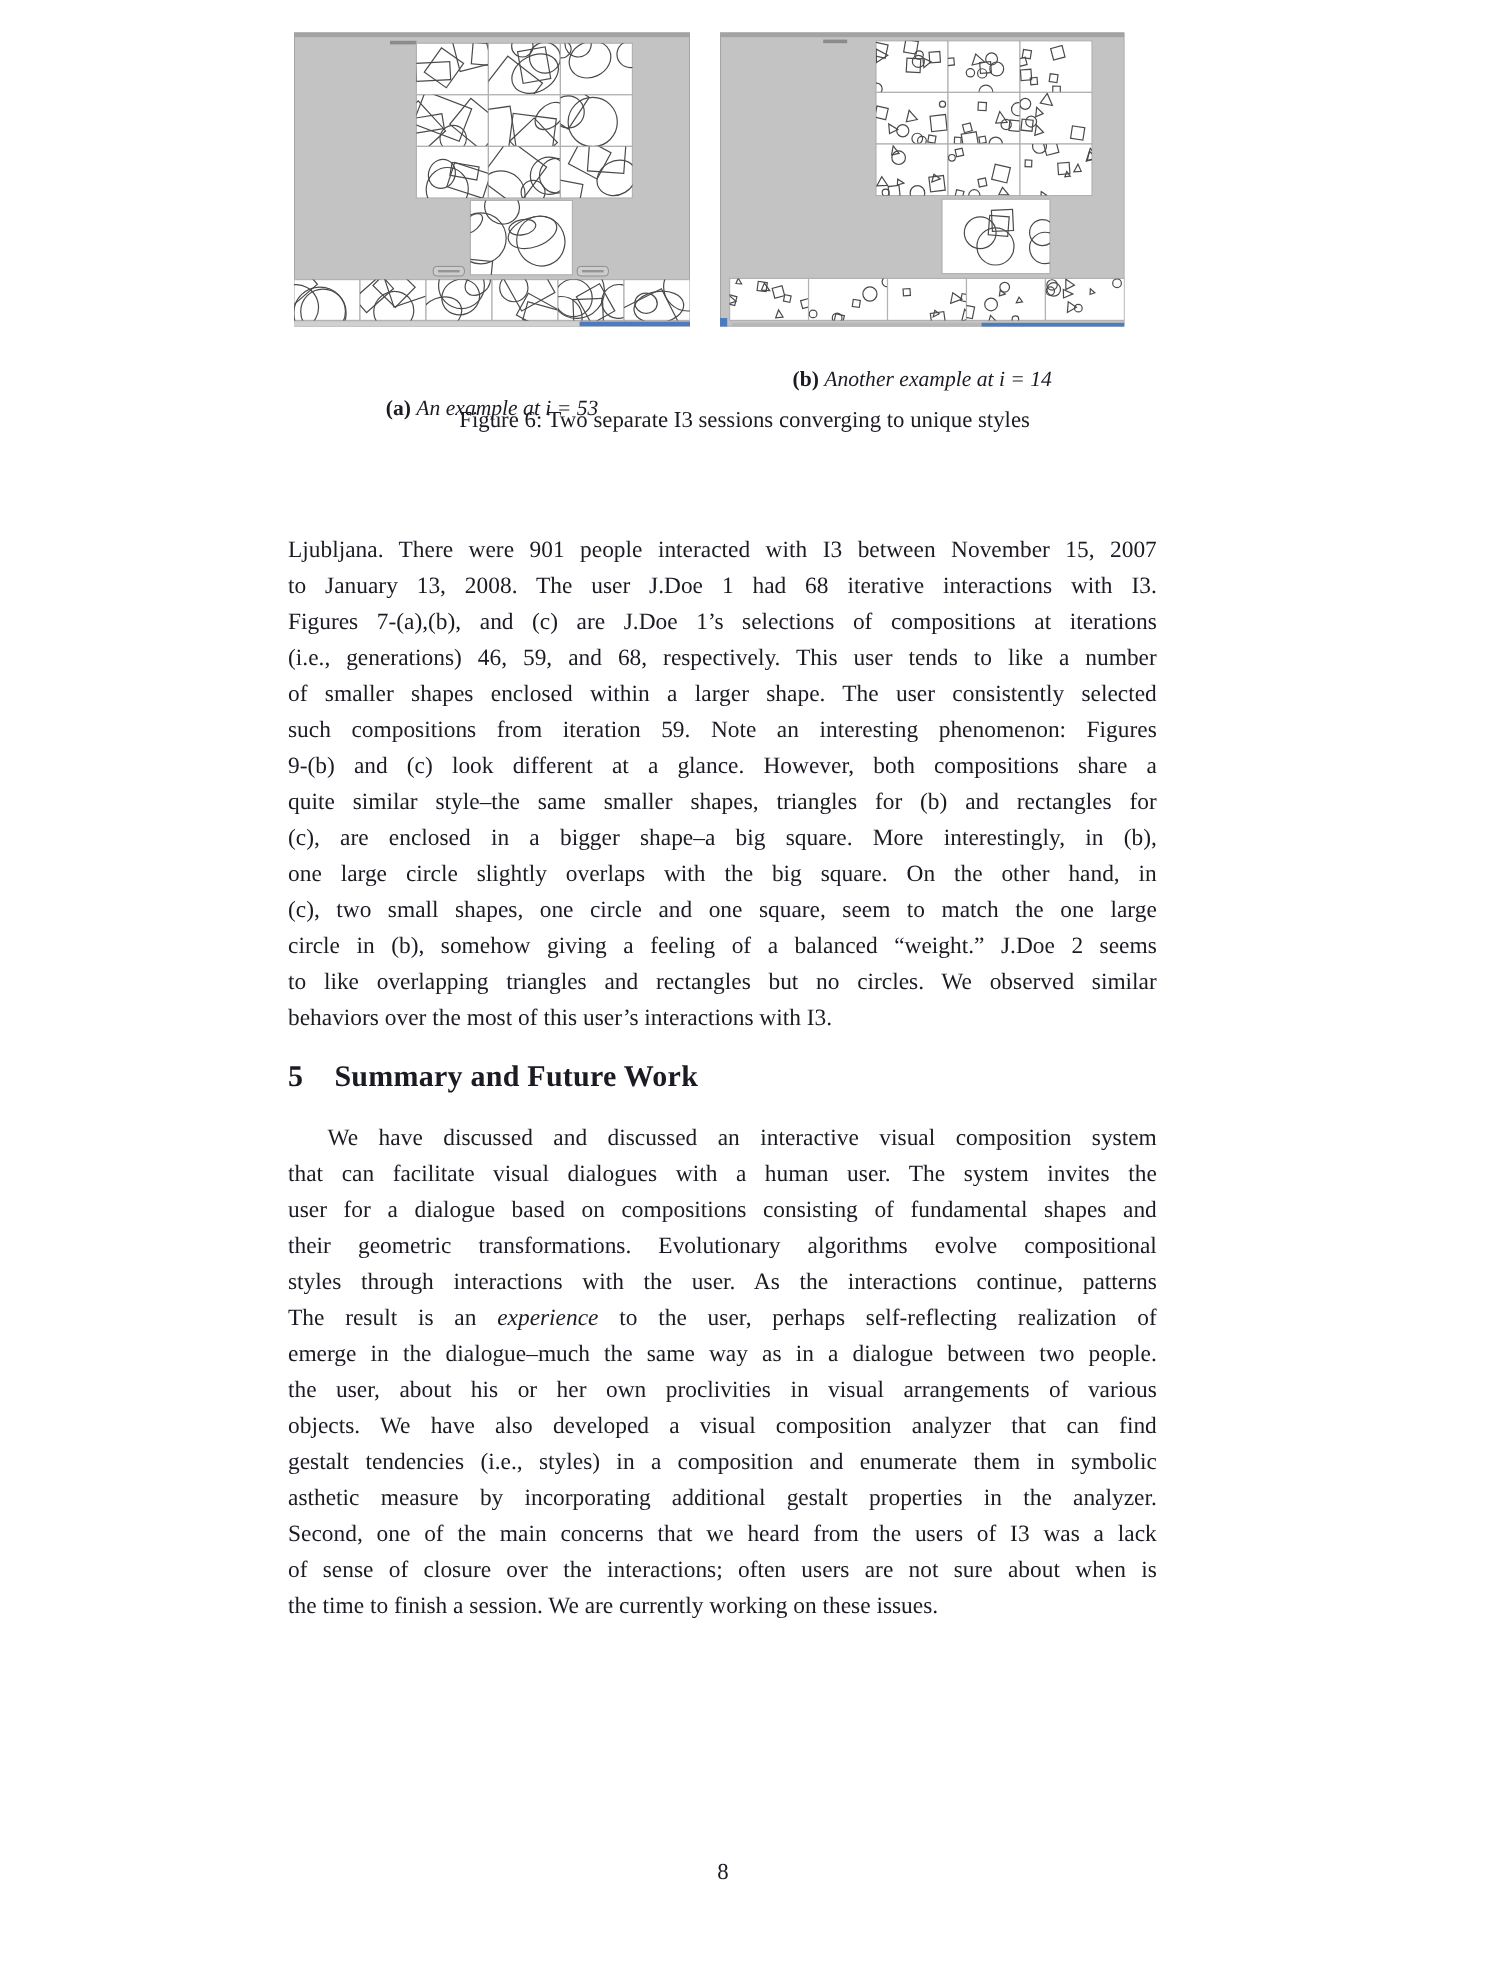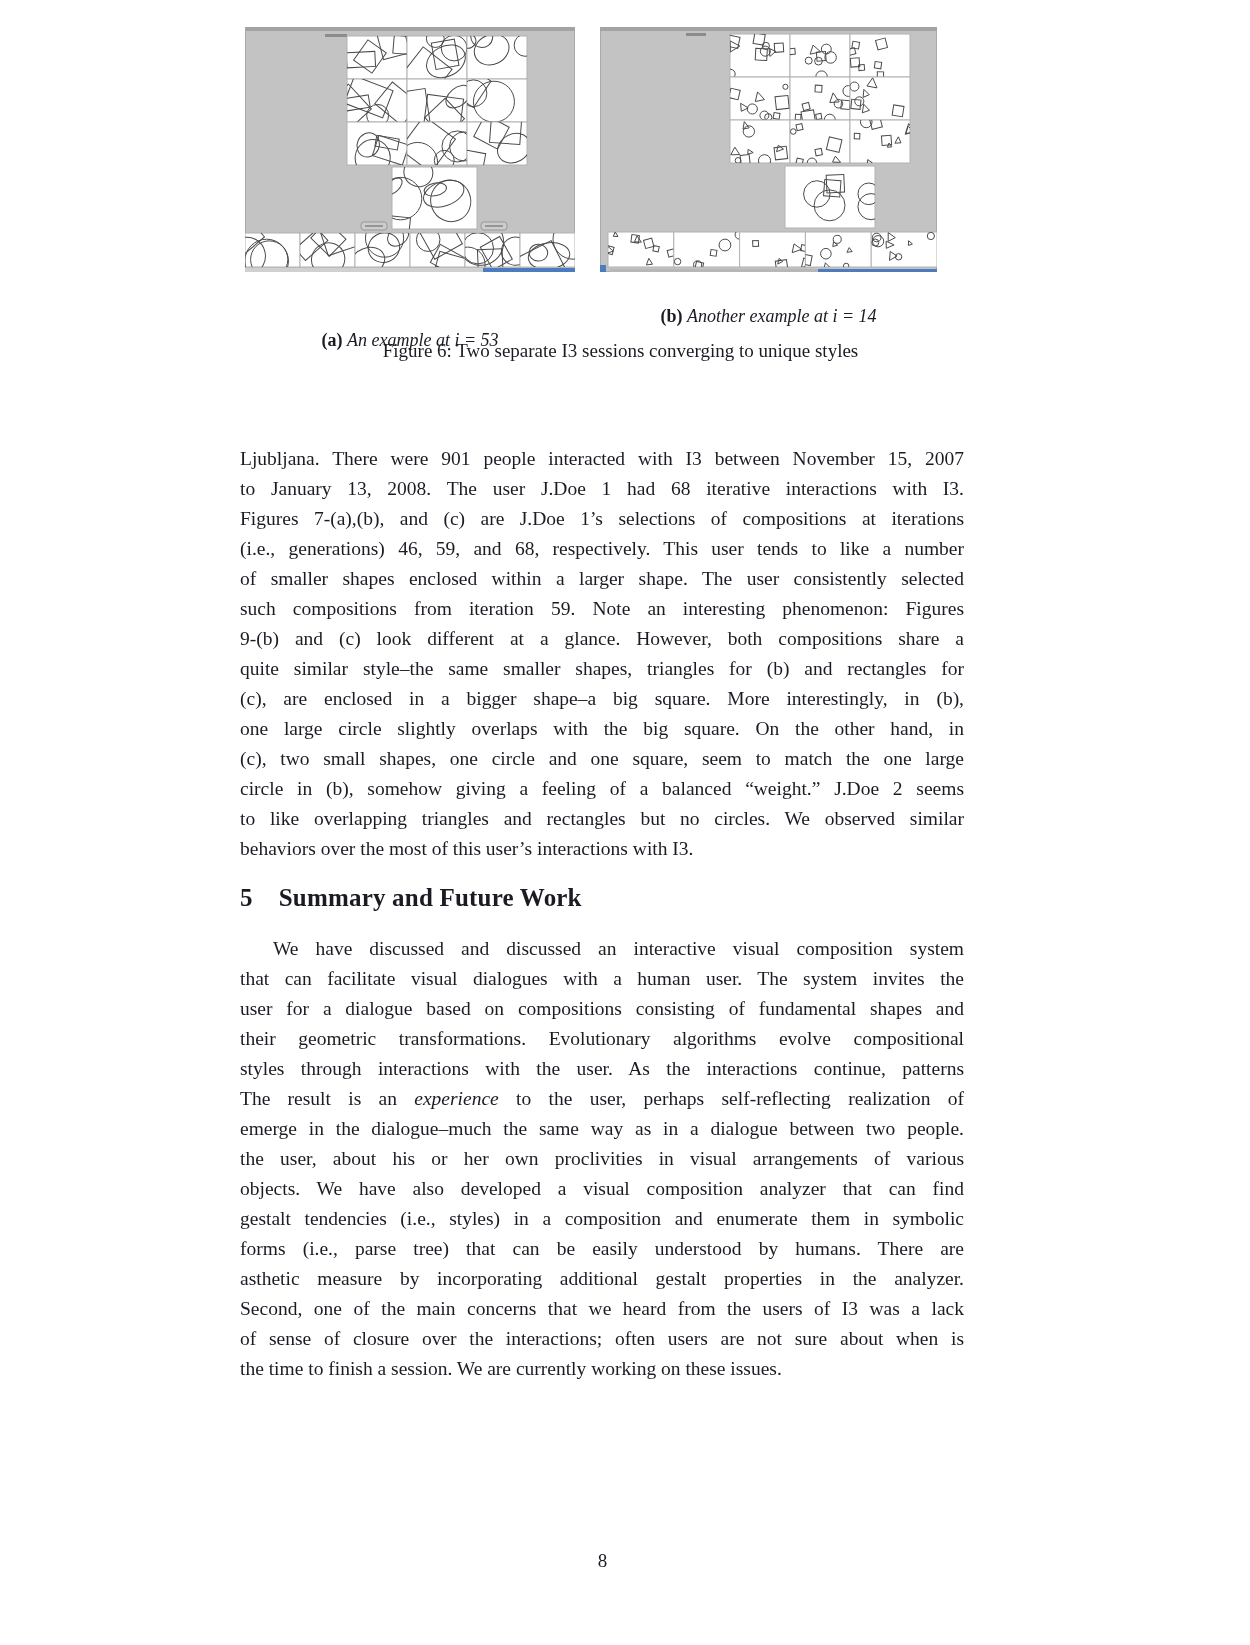--- a/index.html
+++ b/index.html
@@ -468,21 +468,20 @@
       <div class="jline indent">We have discussed and discussed an interactive visual composition system</div>
       <div class="jline">that can facilitate visual dialogues with a human user. The system invites the</div>
       <div class="jline">user for a dialogue based on compositions consisting of fundamental shapes and</div>
       <div class="jline">their geometric transformations. Evolutionary algorithms evolve compositional</div>
       <div class="jline">styles through interactions with the user. As the interactions continue, patterns</div>
       <div class="jline"><span>The result is an </span><span class="i" style="font-style: italic;">experience</span><span> to the user, perhaps self-reflecting realization of</span></div>
       <div class="jline">emerge in the dialogue–much the same way as in a dialogue between two people.</div>
       <div class="jline">the user, about his or her own proclivities in visual arrangements of various</div>
       <div class="jline">objects. We have also developed a visual composition analyzer that can find</div>
       <div class="jline">gestalt tendencies (i.e., styles) in a composition and enumerate them in symbolic</div>
-      <div class="jline">forms (i.e., parse tree) that can be easily understood by humans. There are</div>
       <div class="jline">asthetic measure by incorporating additional gestalt properties in the analyzer.</div>
       <div class="jline">Second, one of the main concerns that we heard from the users of I3 was a lack</div>
       <div class="jline">of sense of closure over the interactions; often users are not sure about when is</div>
       <div class="jline last">the time to finish a session. We are currently working on these issues.</div>
     </div>
 
   <div class="pagenum">8</div>
 
 </div>
 

